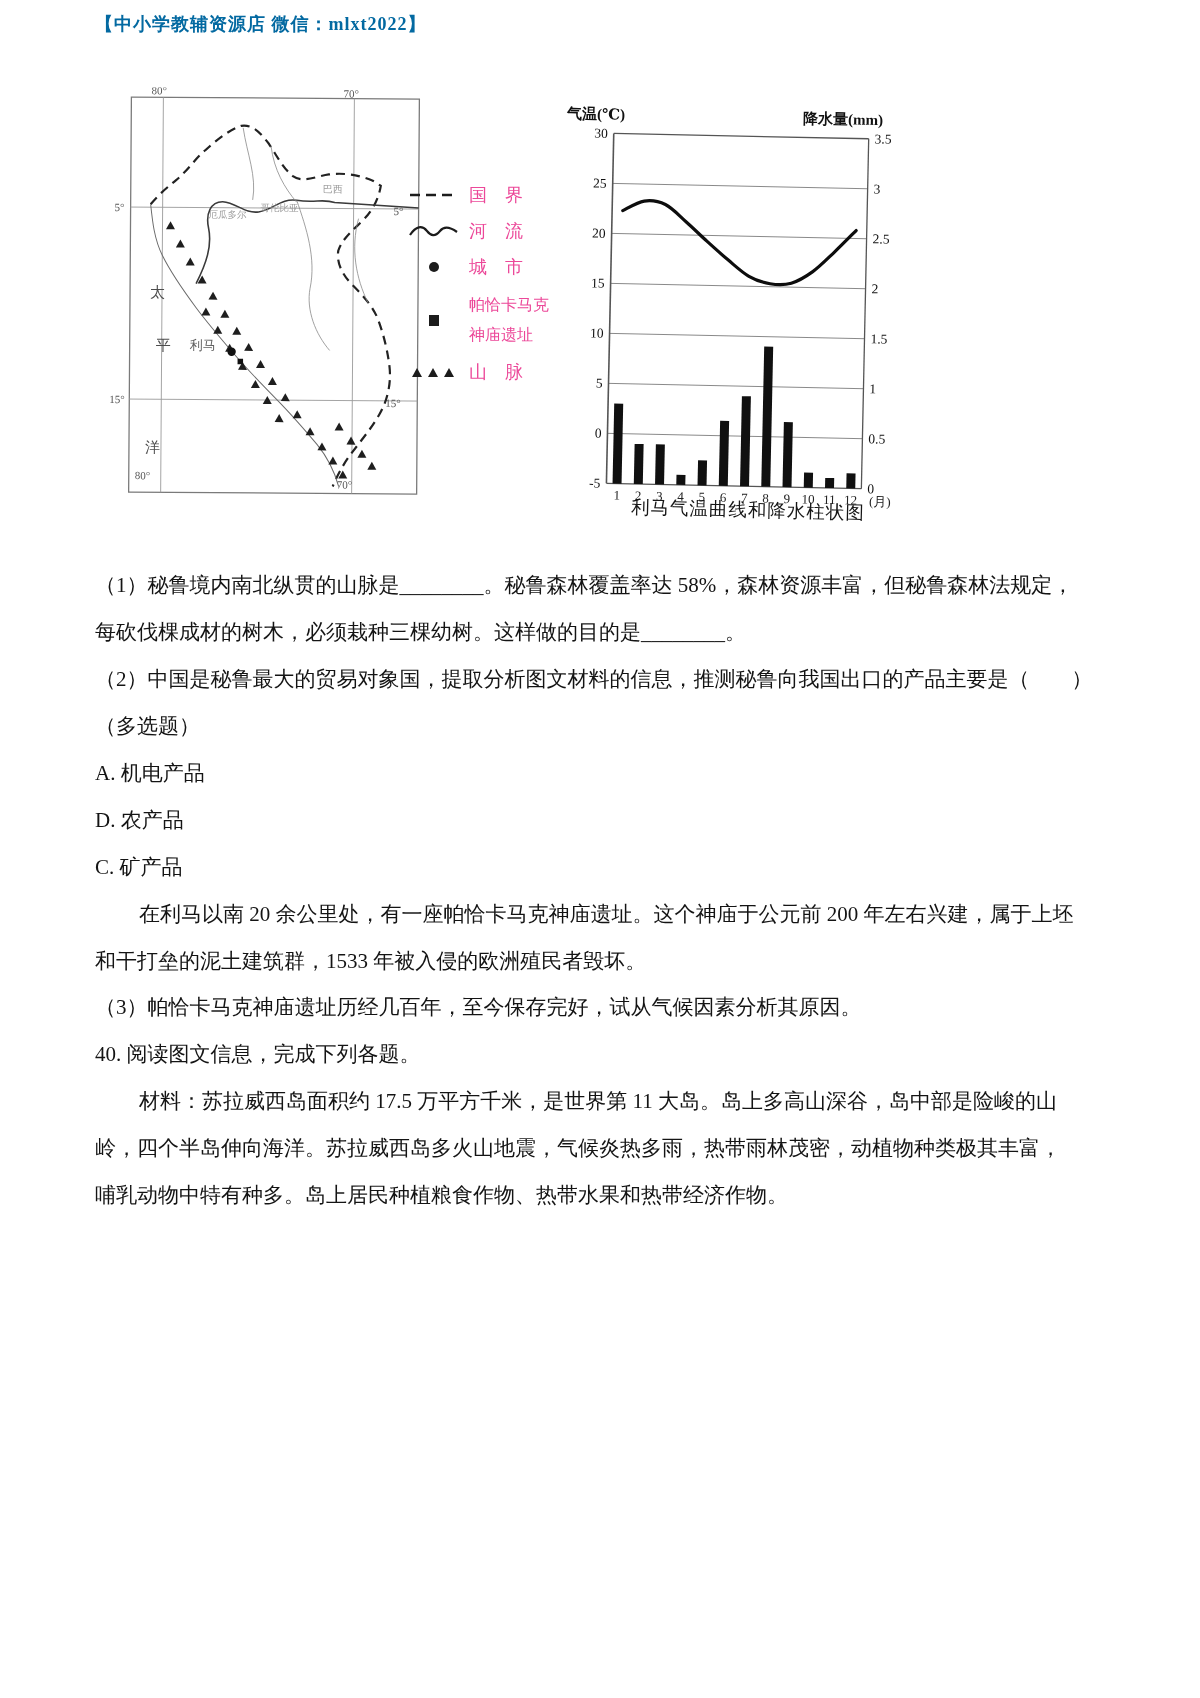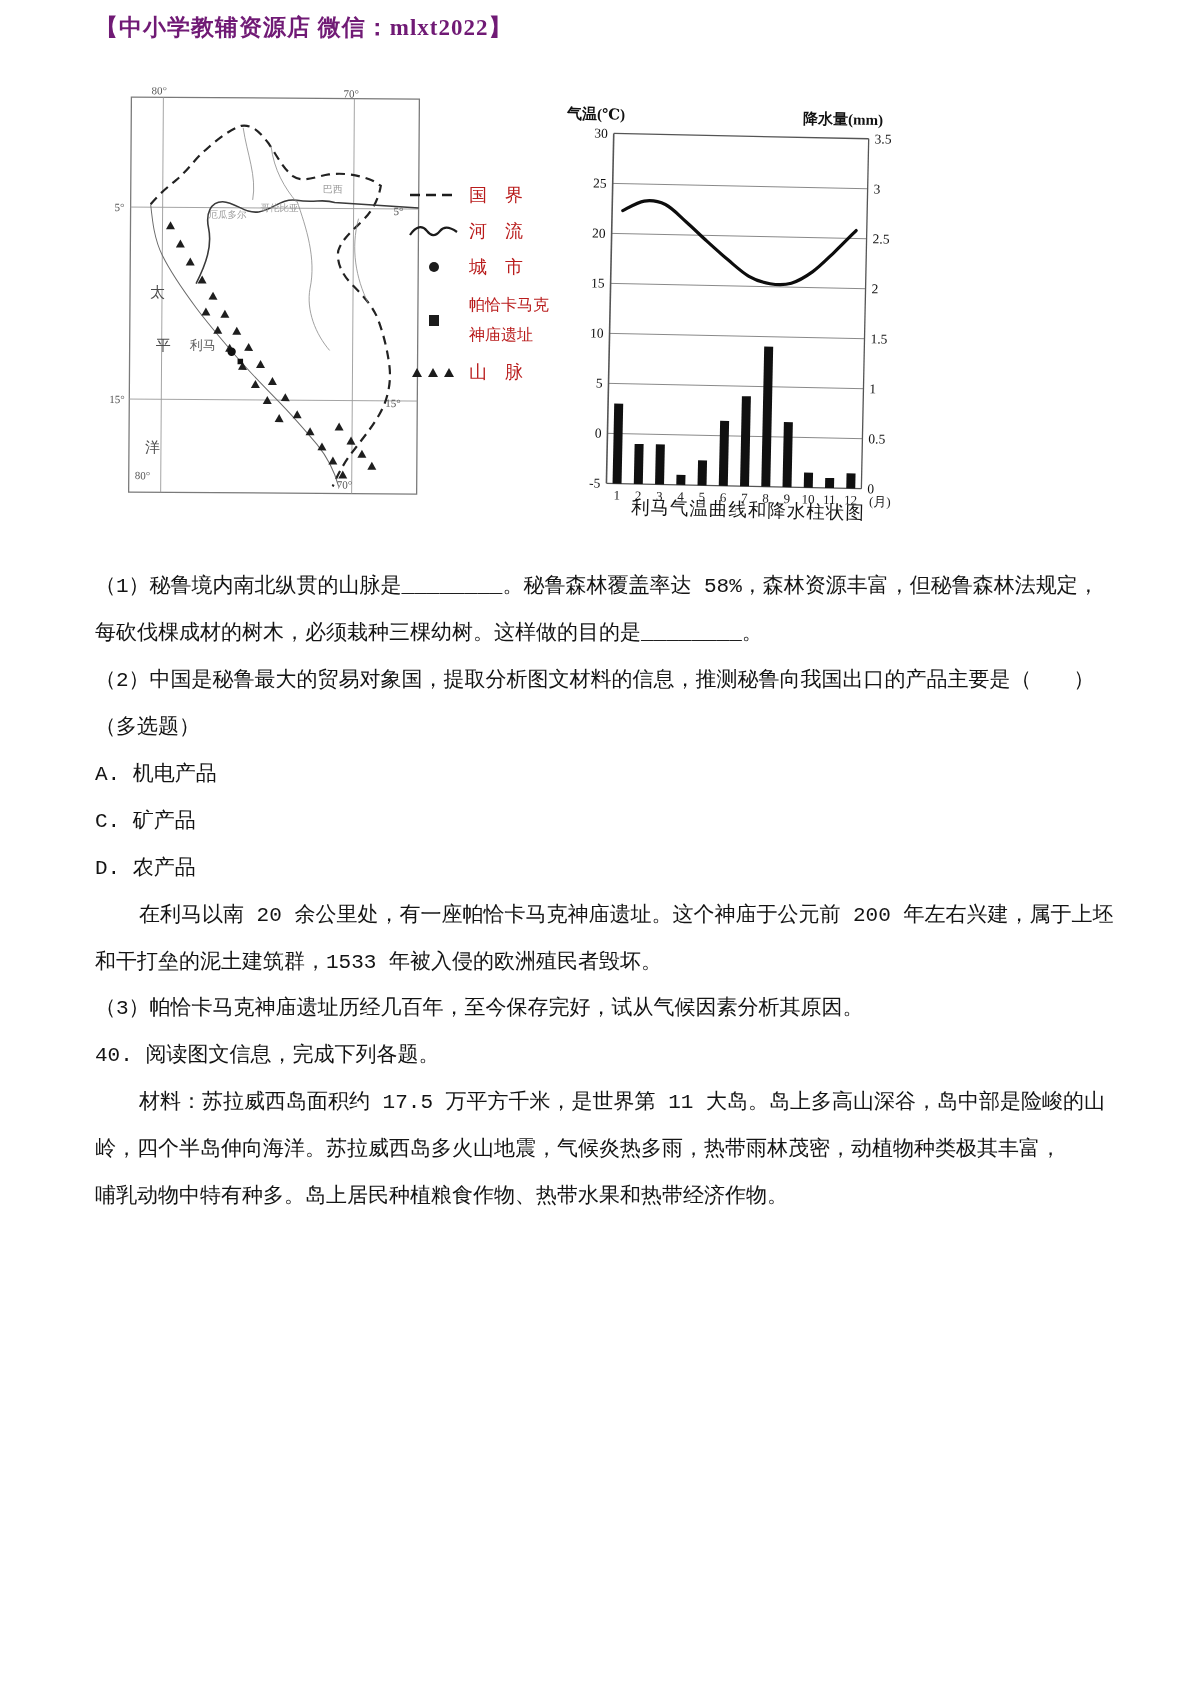--- a/index.html
+++ b/index.html
@@ -1,34 +1,34 @@
 <!DOCTYPE html>
 <html><head>
 <meta charset="utf-8">
 <style>
   html,body{margin:0;padding:0;background:#ffffff;}
   .page{position:relative;width:1200px;height:1698px;background:#fff;overflow:hidden;
         font-family:"Liberation Serif","DejaVu Serif",serif;color:#161616;}
-  .watermark{position:absolute;left:95px;top:12px;font-size:23px;font-weight:bold;letter-spacing:1px;color:#701a75;font-family:Liberation Serif, serif;}
+  .watermark{position:absolute;left:95px;top:12px;font-size:18px;font-weight:bold;letter-spacing:1px;color:#0369a1;font-family:Liberation Serif, serif;}
   
   .map{position:absolute;left:110px;top:88px;width:310px;height:420px;transform:rotate(.4deg);}
   .map svg{width:100%;height:100%;}
   
   .legend{position:absolute;left:408px;top:183px;width:185px;}
   .legend-row{display:flex;align-items:center;margin-bottom:11px;gap:9px;}
   .legend-sym{flex:0 0 52px;width:52px;display:flex;justify-content:center;align-items:center;}
-  .legend-label{font-size:18px;color:#b91c1c;white-space:pre;}
+  .legend-label{font-size:18px;color:#ec4899;white-space:pre;}
   .legend-label.small{font-size:16px;line-height:1.85;}
   
   .chart{position:absolute;left:545px;top:98px;width:380px;height:432px;transform:rotate(1.2deg);}
   .chart svg{width:100%;height:100%;}
   .caption{position:absolute;left:598px;top:497px;width:300px;text-align:center;
            font-size:18.5px;color:#161616;transform:rotate(1.4deg);letter-spacing:1px;}
   
-  .content{position:absolute;left:95px;top:562px;width:1014px;font-family:Liberation Mono, monospace;}
+  .content{position:absolute;left:95px;top:562px;width:1014px;}
   .tline{height:46.9px;display:flex;align-items:center;font-size:21px;white-space:pre;color:#141414;}
   .tline.indent{padding-left:44px;}
 </style>
 </head>
 <body>
 
 <div class="page">
 
   <div class="watermark">【中小学教辅资源店 微信：mlxt2022】</div>
 
@@ -210,22 +210,22 @@
       </svg>
   </div>
   <div class="caption">利马气温曲线和降水柱状图</div>
 
   <div class="content" id="content">
       <div class="tline">（1）秘鲁境内南北纵贯的山脉是________。秘鲁森林覆盖率达 58%，森林资源丰富，但秘鲁森林法规定，</div>
       <div class="tline">每砍伐棵成材的树木，必须栽种三棵幼树。这样做的目的是________。</div>
       <div class="tline">（2）中国是秘鲁最大的贸易对象国，提取分析图文材料的信息，推测秘鲁向我国出口的产品主要是（　　）</div>
       <div class="tline">（多选题）</div>
       <div class="tline">A. 机电产品</div>
+      <div class="tline">D. 农产品</div>
       <div class="tline">C. 矿产品</div>
-      <div class="tline">D. 农产品</div>
       <div class="tline indent">在利马以南 20 余公里处，有一座帕恰卡马克神庙遗址。这个神庙于公元前 200 年左右兴建，属于上坯</div>
       <div class="tline">和干打垒的泥土建筑群，1533 年被入侵的欧洲殖民者毁坏。</div>
       <div class="tline">（3）帕恰卡马克神庙遗址历经几百年，至今保存完好，试从气候因素分析其原因。</div>
       <div class="tline">40. 阅读图文信息，完成下列各题。</div>
       <div class="tline indent">材料：苏拉威西岛面积约 17.5 万平方千米，是世界第 11 大岛。岛上多高山深谷，岛中部是险峻的山</div>
       <div class="tline">岭，四个半岛伸向海洋。苏拉威西岛多火山地震，气候炎热多雨，热带雨林茂密，动植物种类极其丰富，</div>
       <div class="tline">哺乳动物中特有种多。岛上居民种植粮食作物、热带水果和热带经济作物。</div>
     </div>
 
 </div>

